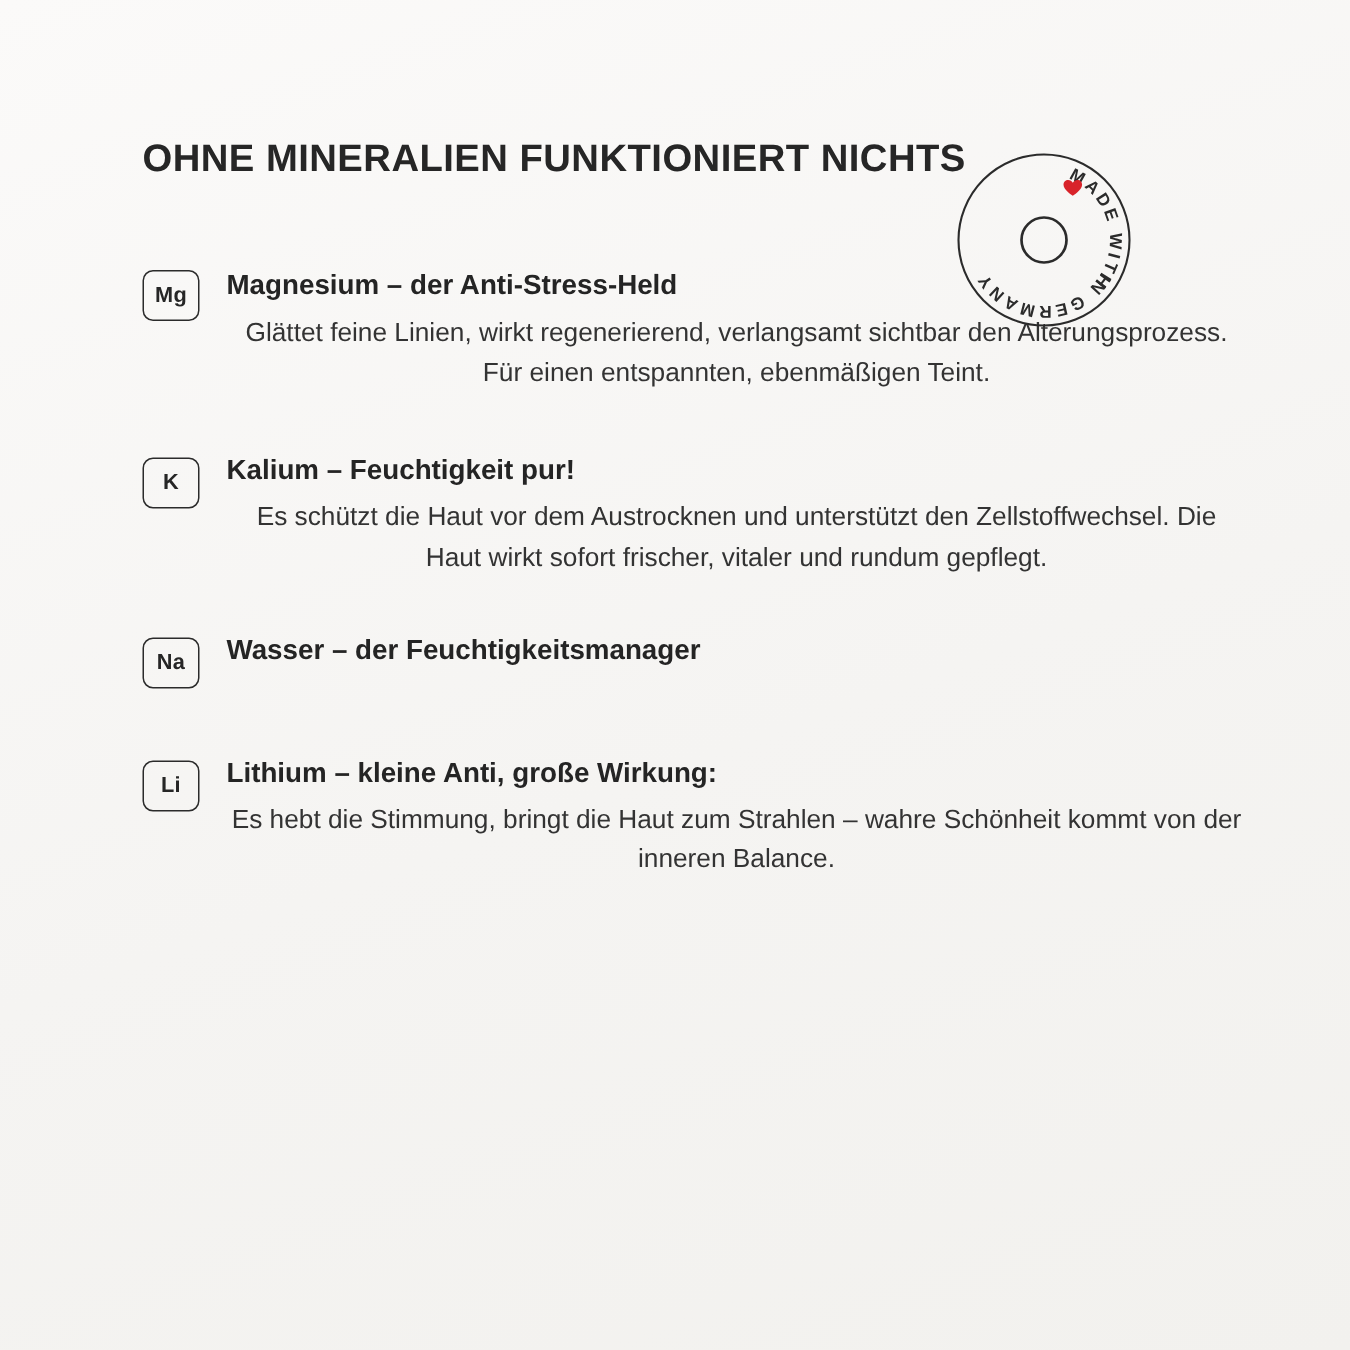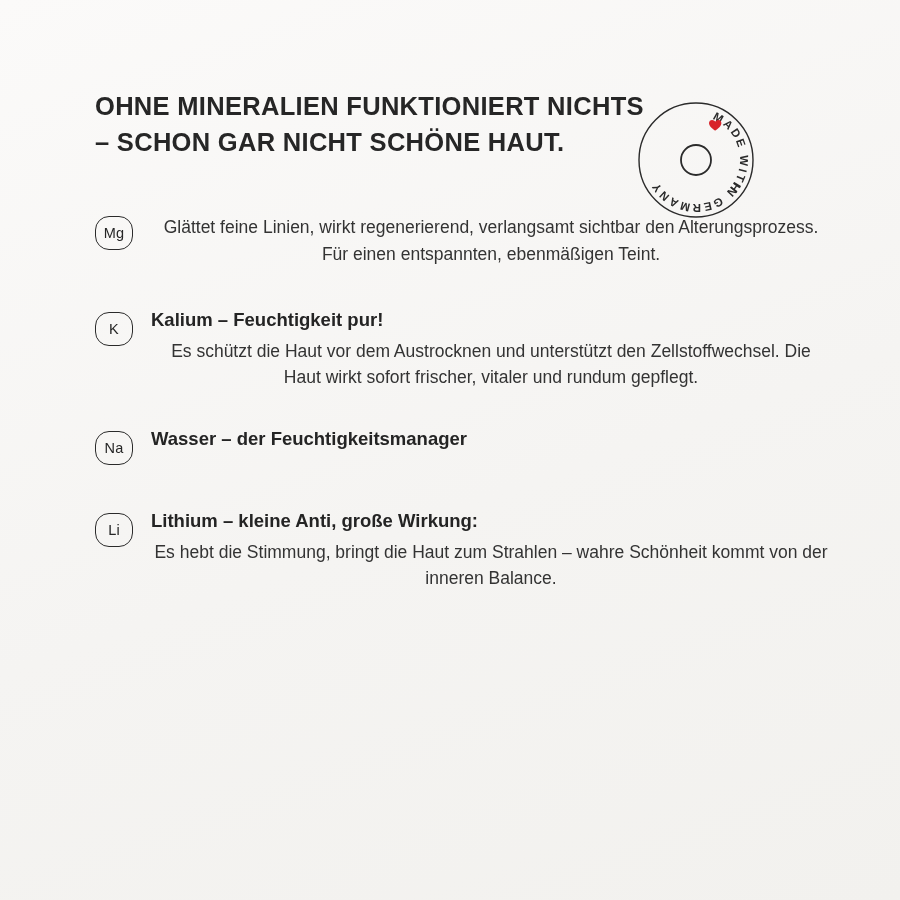--- a/index.html
+++ b/index.html
@@ -52,26 +52,26 @@
   .mineral {
     display: flex;
     align-items: flex-start;
     margin-bottom: 32px;
   }
   .sym {
     flex: 0 0 auto;
     width: 38px;
     height: 34px;
     border: 1.4px solid #2b2b2b;
-    border-radius: 14px;
+    border-radius: 7px;
     display: flex;
     align-items: center;
     justify-content: center;
     font-size: 14.5px;
-    font-weight: normal;
+    font-weight: bold;
     letter-spacing: 0.2px;
     color: #262626;
     margin-top: 4px;
     background: transparent;
     box-sizing: border-box;
   }
   .mineral-body {
     margin-left: 18px;
     max-width: 680px;
   }
@@ -99,21 +99,20 @@
   .mineral.m2 { margin-bottom: 36px; }
   .mineral.m3 { margin-bottom: 44px; }
 </style>
 </head>
 <body>
 
 <div class="page">
 
   <h1 class="headline">
     <span class="line">OHNE MINERALIEN FUNKTIONIERT NICHTS</span>
-    <span class="line">– SCHON GAR NICHT SCHÖNE HAUT.</span>
   </h1>
 
   <div class="badge">
     <svg viewBox="0 0 124 124" width="124" height="124" aria-hidden="true">
       <defs>
         <path id="badgeCircle" d="M 62,62 m 0,-44 a 44,44 0 1,1 0,88 a 44,44 0 1,1 0,-88"></path>
       </defs>
       <circle cx="62" cy="62" r="57" fill="none" stroke="#2b2b2b" stroke-width="1.4"></circle>
       <circle cx="62" cy="62" r="15" fill="none" stroke="#2b2b2b" stroke-width="1.8"></circle>
       <text font-family="Liberation Sans, sans-serif" font-size="11.5" font-weight="bold" fill="#2b2b2b" letter-spacing="2.1">
@@ -124,20 +123,21 @@
       </text>
       <g transform="translate(75,22) scale(0.62)">
         <path d="M10 17 C10 17 0 11 0 5.2 C0 2 2.3 0 5 0 C7 0 9.2 1.3 10 3 C10.8 1.3 13 0 15 0 C17.7 0 20 2 20 5.2 C20 11 10 17 10 17 Z" fill="#d8232a"></path>
       </g>
     </svg>
   </div>
 
   <div class="mineral m1">
     <div class="sym">Mg</div>
     <div class="mineral-body">
+      <p class="m-title">Magnesium – der Anti-Stress-Held</p>
       <p class="m-desc">Glättet feine Linien, wirkt regenerierend, verlangsamt sichtbar den Alterungsprozess. Für einen entspannten, ebenmäßigen Teint.</p>
     </div>
   </div>
 
   <div class="mineral m2">
     <div class="sym">K</div>
     <div class="mineral-body">
       <p class="m-title">Kalium – Feuchtigkeit pur!</p>
       <p class="m-desc">Es schützt die Haut vor dem Austrocknen und unterstützt den Zellstoffwechsel. Die Haut wirkt sofort frischer, vitaler und rundum gepflegt.</p>
     </div>

